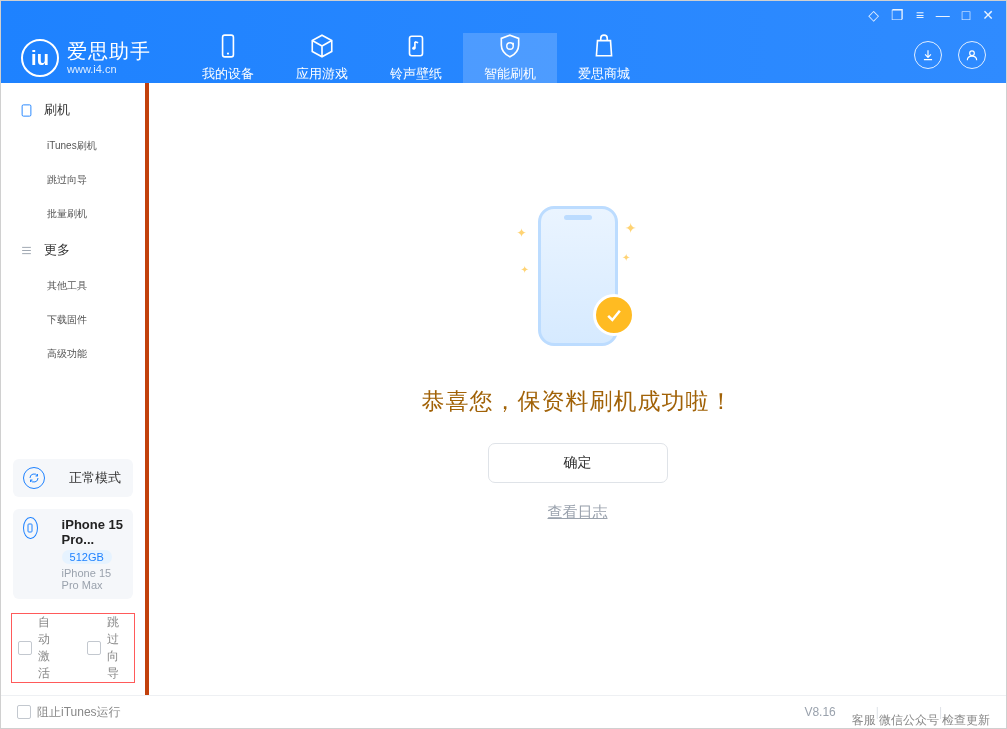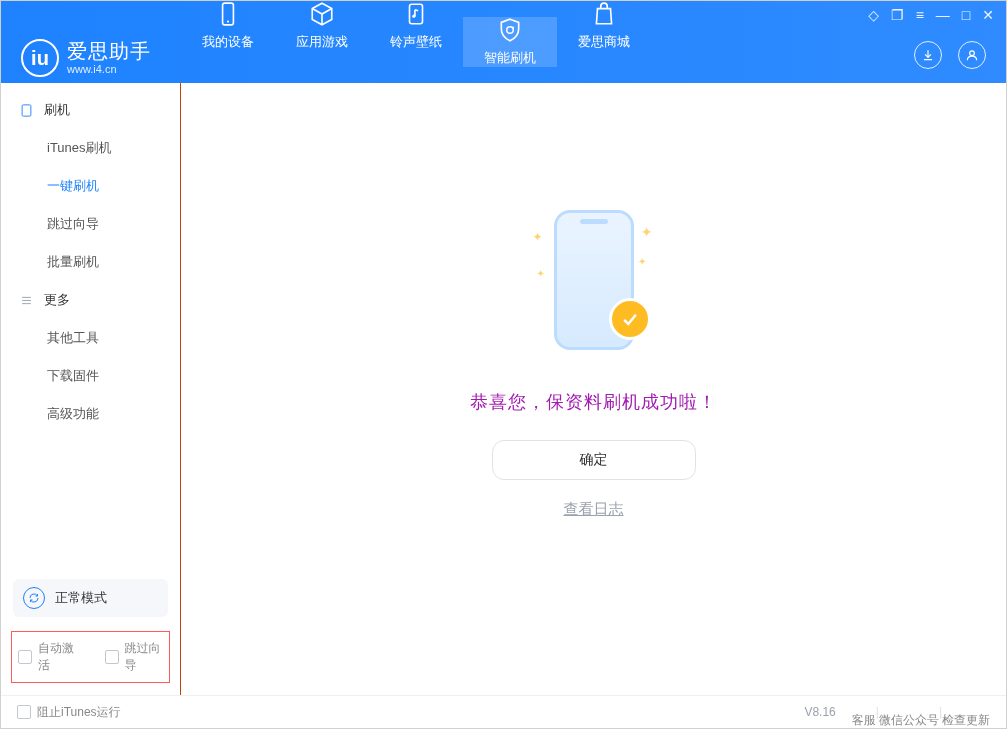--- a/index.html
+++ b/index.html
@@ -45,21 +45,21 @@
       color: #fff;
       display: flex;
       flex-direction: column;
       justify-content: center;
       line-height: 1.2;
     }
     .logo-title { font-size: 20px; font-weight: 400; letter-spacing: 1px; }
     .logo-sub { font-size: 11px; opacity: 0.85; }
     .nav-tabs {
       display: flex;
-      align-items: flex-start;
+      align-items: flex-end;
       height: 100%;
     }
     .nav-tab {
       width: 94px;
       display: flex;
       flex-direction: column;
       align-items: center;
       justify-content: center;
       color: #fff;
       cursor: pointer;
@@ -104,52 +104,52 @@
       align-items: center;
       justify-content: center;
       cursor: pointer;
     }
     .circle-btn svg { width: 14px; height: 14px; stroke: #fff; fill: none; }
     .body-wrap {
       display: flex;
       height: calc(100% - 82px - 33px);
     }
     .sidebar {
-      width: 180px;
-      border-right: 1px solid #c2410c;
+      width: 148px;
+      border-right: 4px solid #c2410c;
       display: flex;
       flex-direction: column;
       position: relative;
       padding-top: 8px;
     }
     .side-group-title {
       display: flex;
       align-items: center;
       padding: 10px 18px;
       color: #333;
       font-size: 13px;
       gap: 10px;
     }
     .side-group-title svg { width: 15px; height: 15px; }
     .side-item {
       padding: 10px 18px 10px 46px;
       color: #555;
-      font-size: 13px;
+      font-size: 10px;
       cursor: pointer;
     }
     .side-item.active { color: #1e82ff; }
     .side-flex { flex: 1; }
     .device-box {
       margin: 6px 12px;
       background: #f5f7fa;
       border-radius: 6px;
       padding: 8px 10px;
       display: flex;
       align-items: center;
-      gap: 10px;
+      gap: 24px;
       cursor: pointer;
     }
     .device-box .sync-icon {
       width: 22px; height: 22px;
       border: 1.5px solid #1e82ff;
       border-radius: 50%;
       display: flex; align-items: center; justify-content: center;
     }
     .device-info .dev-name { font-weight: bold; font-size: 13px; color: #222; }
     .dev-badge {
@@ -158,21 +158,21 @@
       color: #1e82ff;
       border-radius: 10px;
       padding: 1px 8px;
       font-size: 11px;
       margin-top: 3px;
     }
     .dev-sub { color: #9aa2ad; font-size: 11px; margin-top: 3px; }
     .highlight-options {
       margin: 8px 10px 12px 10px;
       border: 1.5px solid #ff5a5a;
-      padding: 8px 6px;
+      padding: 0 6px;
       display: flex;
       gap: 28px;
       align-items: center;
     }
     .chk {
       display: flex;
       align-items: center;
       gap: 6px;
       color: #888;
       font-size: 12px;
@@ -233,31 +233,31 @@
       justify-content: center;
       border: 3px solid #fff;
     }
     .check-badge svg { width: 20px; height: 20px; stroke: #fff; stroke-width: 3; fill: none; }
     .star { position: absolute; color: #ffd373; font-size: 12px; }
     .star.s1 { left: 4px; top: 30px; }
     .star.s2 { left: 8px; top: 68px; font-size: 10px; }
     .star.s3 { right: 6px; top: 24px; font-size: 14px; }
     .star.s4 { right: 12px; top: 56px; font-size: 10px; }
     .success-text {
-      font-size: 18px;
-      color: #a21caf;
+      font-size: 23px;
+      color: #a16207;
       letter-spacing: 1px;
       margin-bottom: 26px;
     }
     .ok-btn {
-      width: 204px;
+      width: 180px;
       height: 40px;
       border: 1px solid #dfe3e8;
       background: #fff;
-      border-radius: 12px;
+      border-radius: 7px;
       font-size: 14px;
       color: #333;
       cursor: pointer;
       margin-bottom: 20px;
     }
     .log-link {
       color: #9aa2ad;
       text-decoration: underline;
       font-size: 15px;
       cursor: pointer;
@@ -355,21 +355,20 @@
 
 <div class="body-wrap">
   <div class="sidebar">
     <div class="side-group-title">
       <svg viewBox="0 0 24 24">
           <rect x="5" y="3" width="14" height="18" rx="2" fill="none" stroke="#1e82ff" stroke-width="1.5"></rect>
         </svg>
       <span>刷机</span>
     </div>
     <div class="side-item">iTunes刷机</div>
-    <div class="side-item active">一键刷机</div>
     <div class="side-item">跳过向导</div>
     <div class="side-item">批量刷机</div>
 
     <div class="side-group-title">
       <svg viewBox="0 0 24 24">
           <path d="M5 7 L19 7 M5 12 L19 12 M5 17 L19 17" stroke="#9aa2ad" stroke-width="1.5"></path>
         </svg>
       <span>更多</span>
     </div>
     <div class="side-item">其他工具</div>
@@ -380,20 +379,32 @@
 
     <div class="device-box">
       <div class="sync-icon">
         <svg viewBox="0 0 24 24" width="12" height="12">
             <path d="M4 12 A8 8 0 0 1 19 8 M20 12 A8 8 0 0 1 5 16 M19 4 L19 8 L15 8 M5 20 L5 16 L9 16" fill="none" stroke="#1e82ff" stroke-width="2"></path>
           </svg>
       </div>
       <div>正常模式</div>
     </div>
 
+    <div class="device-box" style="align-items:flex-start">
+      <div class="sync-icon" style="border-color:#1e82ff">
+        <svg viewBox="0 0 24 24" width="12" height="12">
+            <rect x="8" y="4" width="8" height="16" rx="1.5" fill="none" stroke="#1e82ff" stroke-width="2"></rect>
+          </svg>
+      </div>
+      <div class="device-info">
+        <div class="dev-name">iPhone 15 Pro...</div>
+        <div class="dev-badge">512GB</div>
+        <div class="dev-sub">iPhone 15 Pro Max</div>
+      </div>
+    </div>
 
     <div class="highlight-options">
       <label class="chk">
         <span class="chk-box"></span>
         <span>自动激活</span>
       </label>
       <label class="chk">
         <span class="chk-box"></span>
         <span>跳过向导</span>
       </label>

